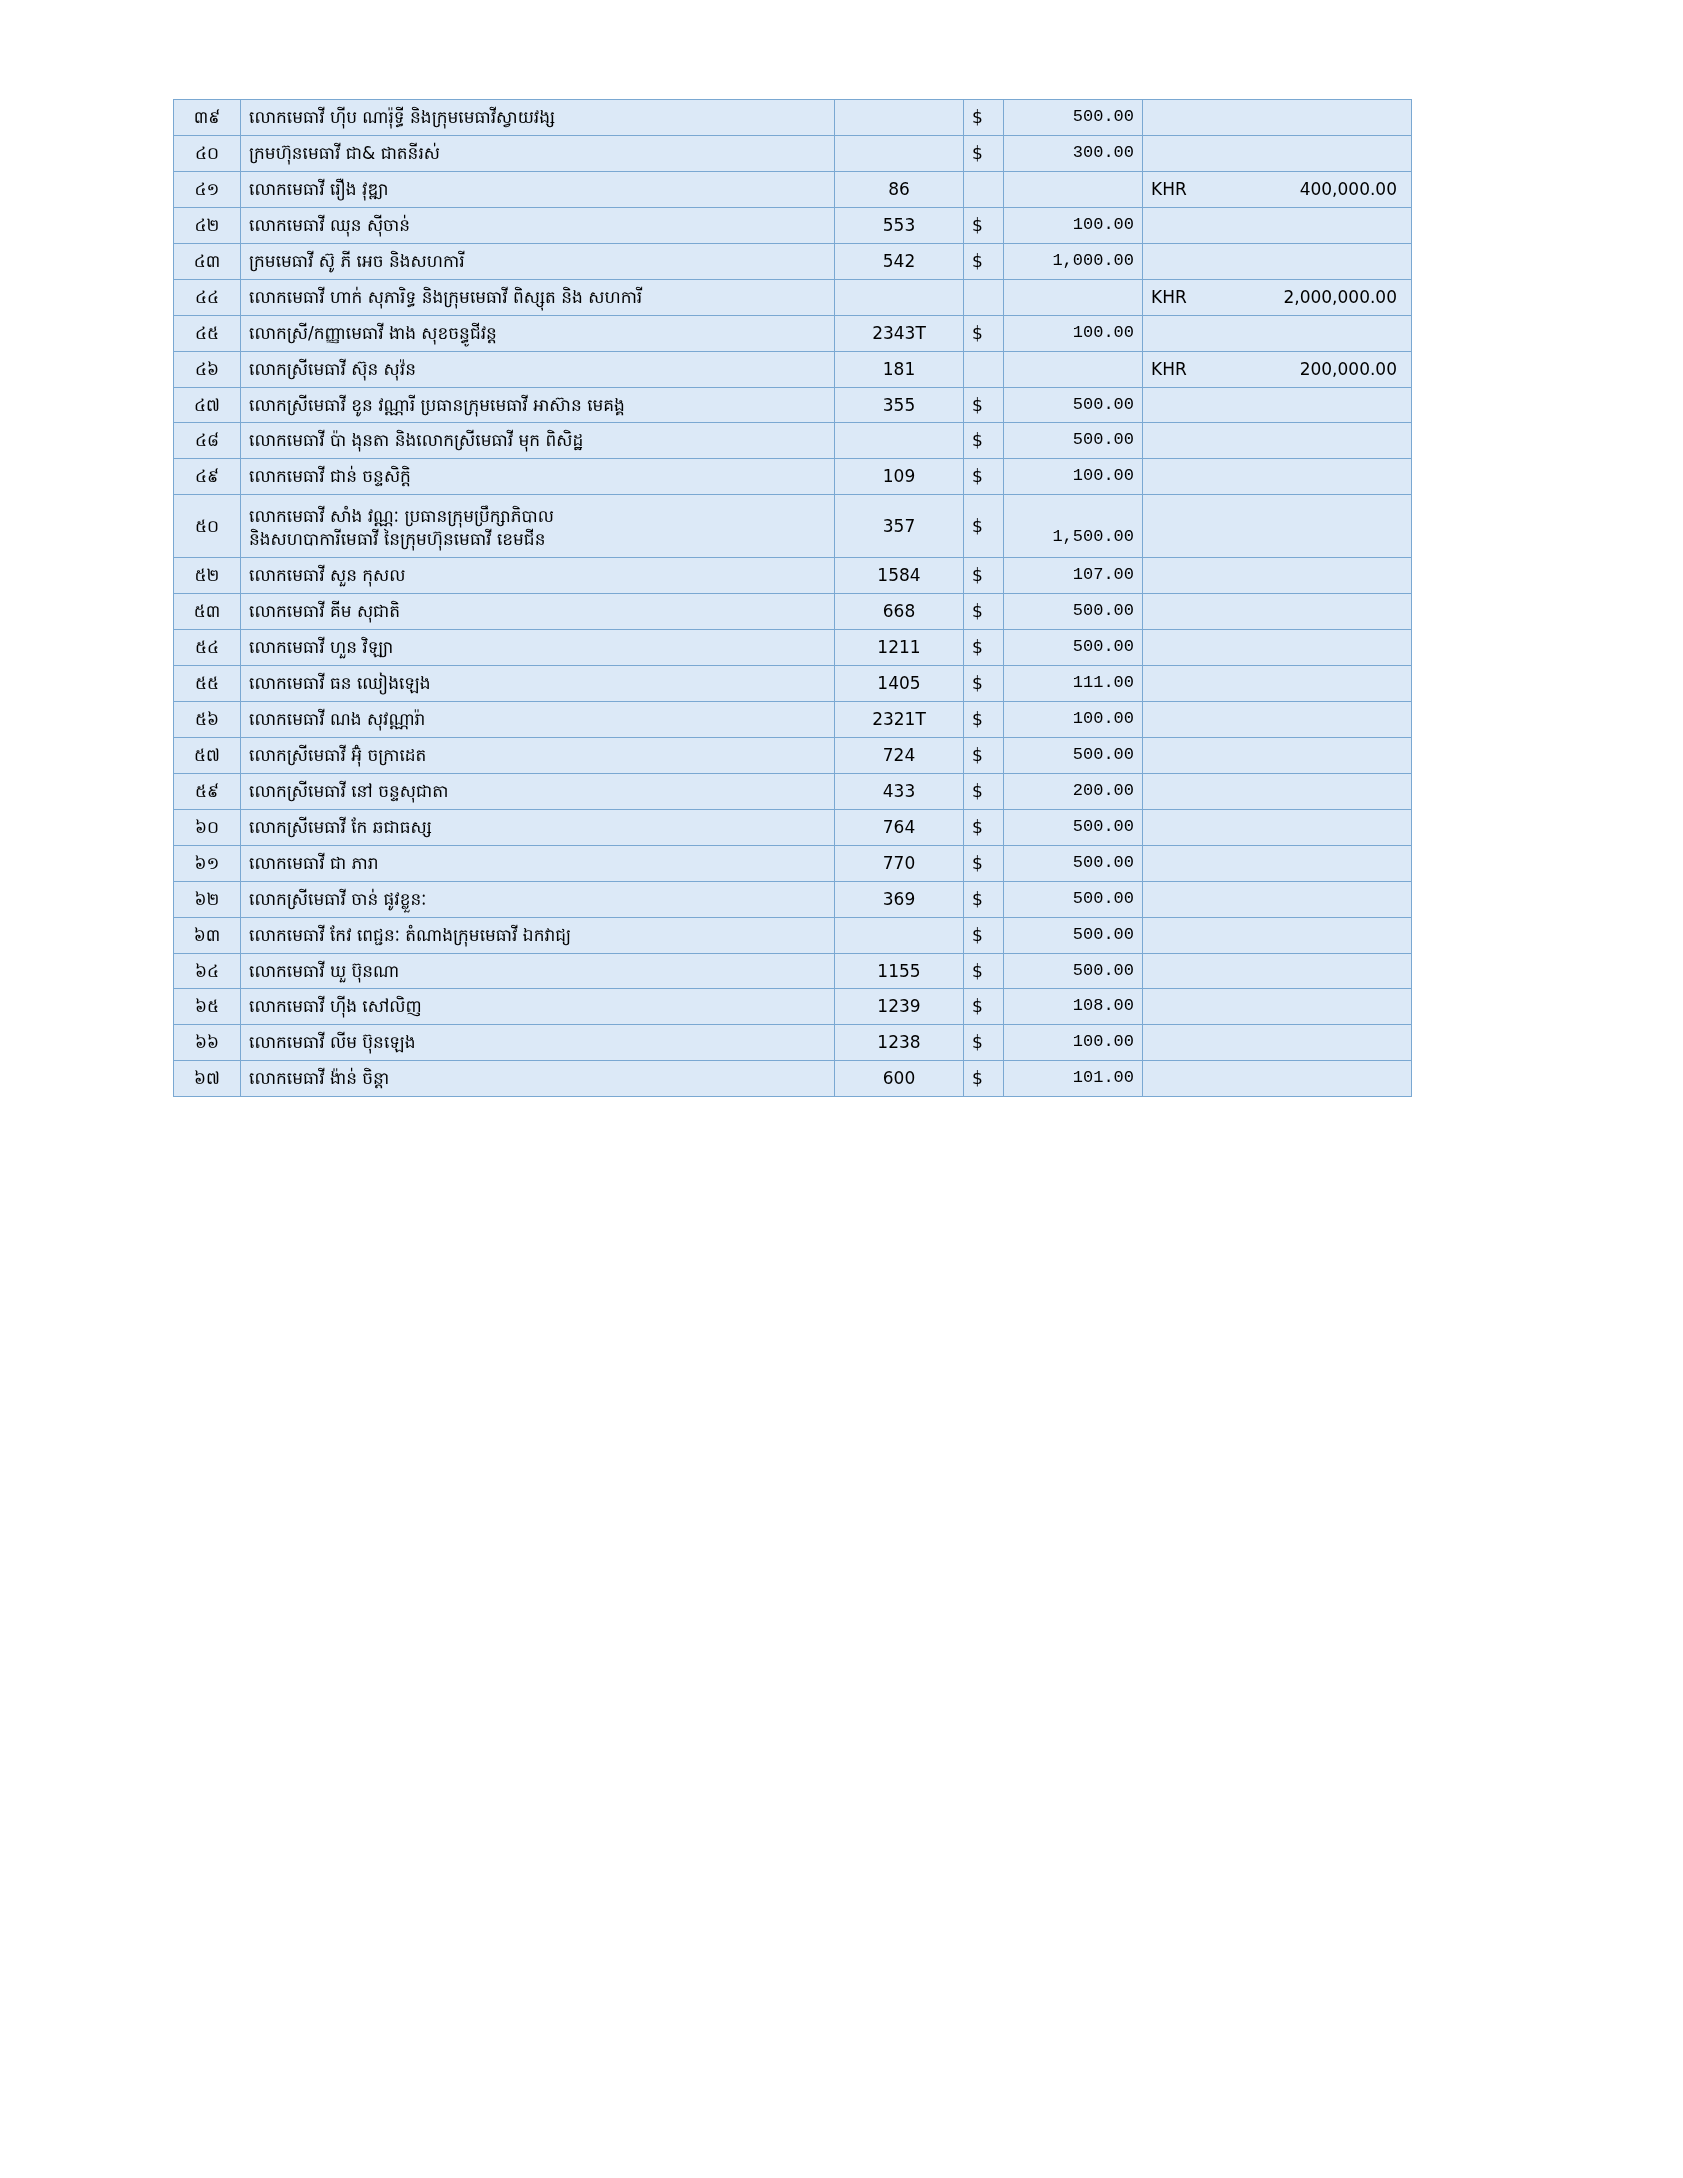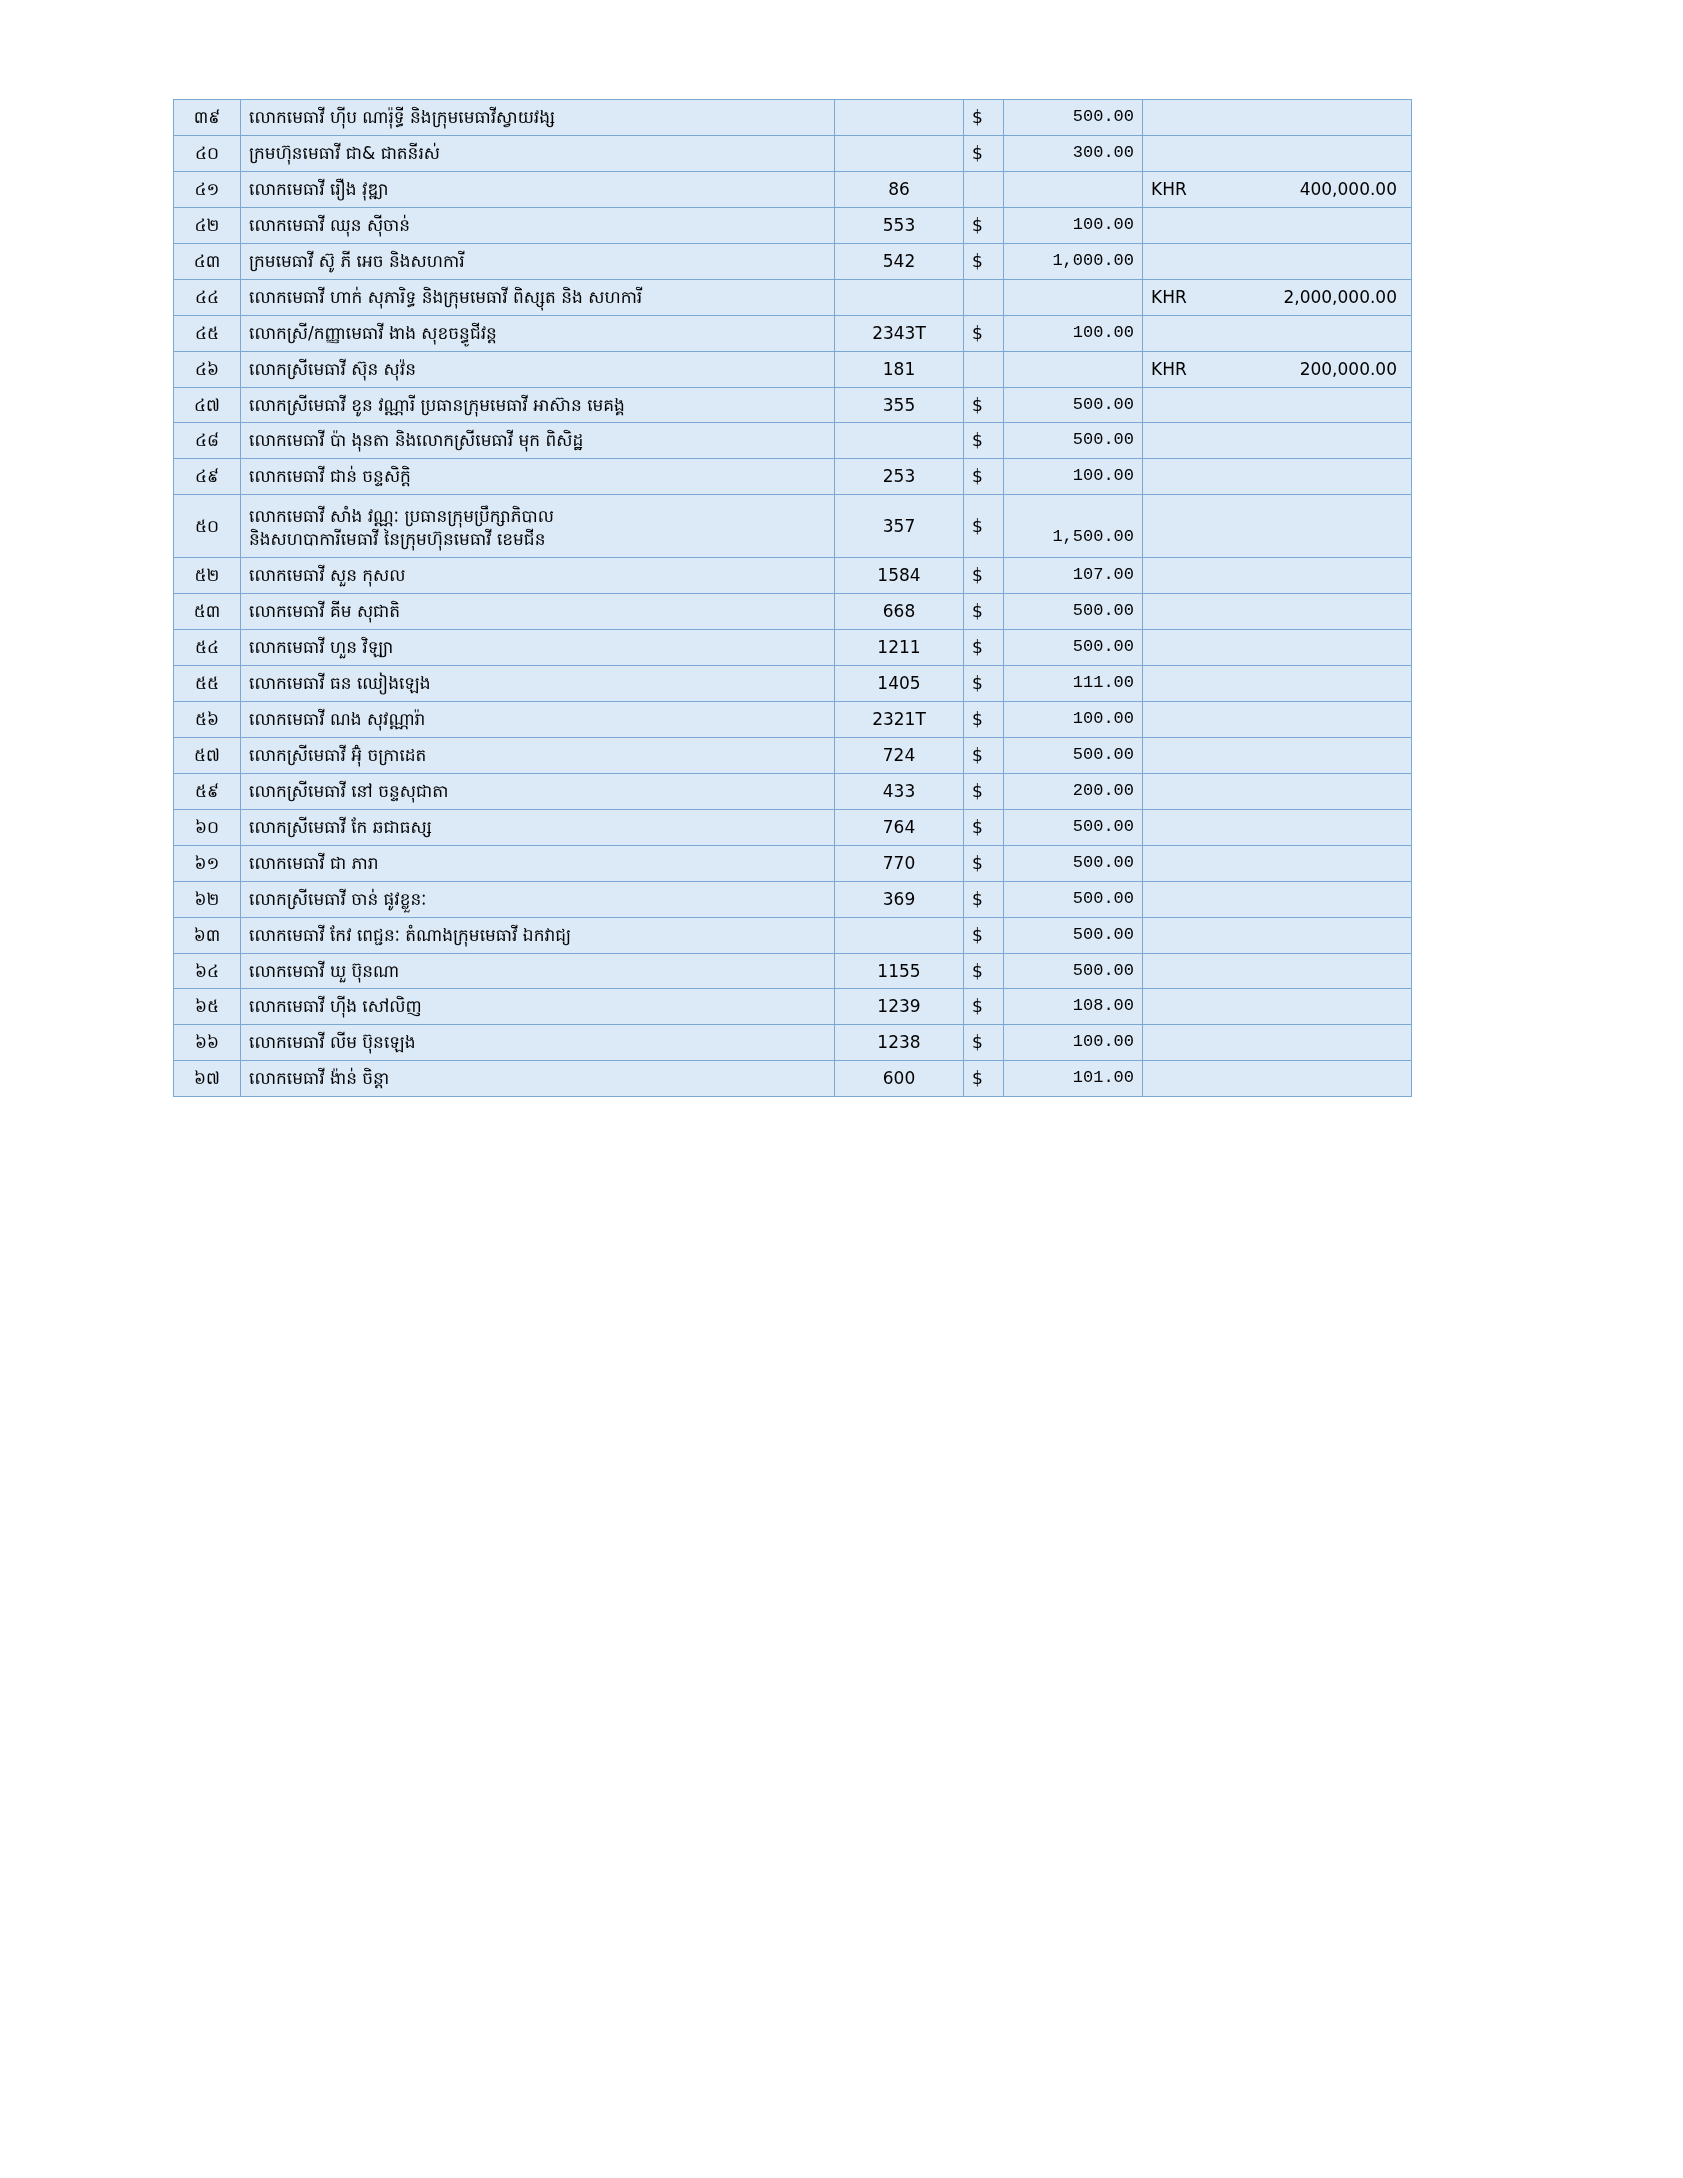--- a/index.html
+++ b/index.html
@@ -176,21 +176,21 @@
           <td class="no">៤៨</td>
           <td class="name">លោកមេធាវី ប៉ា ងុនតា និងលោកស្រីមេធាវី មុក ពិសិដ្ឋ</td>
           <td class="recpt"></td>
           <td class="cur">$</td>
           <td class="amt">500.00</td>
           <td class="khr"><span class="khr-label"></span><span class="khr-val"></span></td>
         </tr>
         <tr>
           <td class="no">៤៩</td>
           <td class="name">លោកមេធាវី ជាន់ ចន្ទសិក្តិ</td>
-          <td class="recpt">253</td>
+          <td class="recpt">109</td>
           <td class="cur">$</td>
           <td class="amt">100.00</td>
           <td class="khr"><span class="khr-label"></span><span class="khr-val"></span></td>
         </tr>
         <tr class="tall">
           <td class="no">៥០</td>
           <td class="name">លោកមេធាវី  សាំង វណ្ណៈ  ប្រធានក្រុមប្រឹក្សាភិបាល
 និងសហបាការីមេធាវី នៃក្រុមហ៊ុនមេធាវី ខេមជីន</td>
           <td class="recpt">357</td>
           <td class="cur">$</td>

